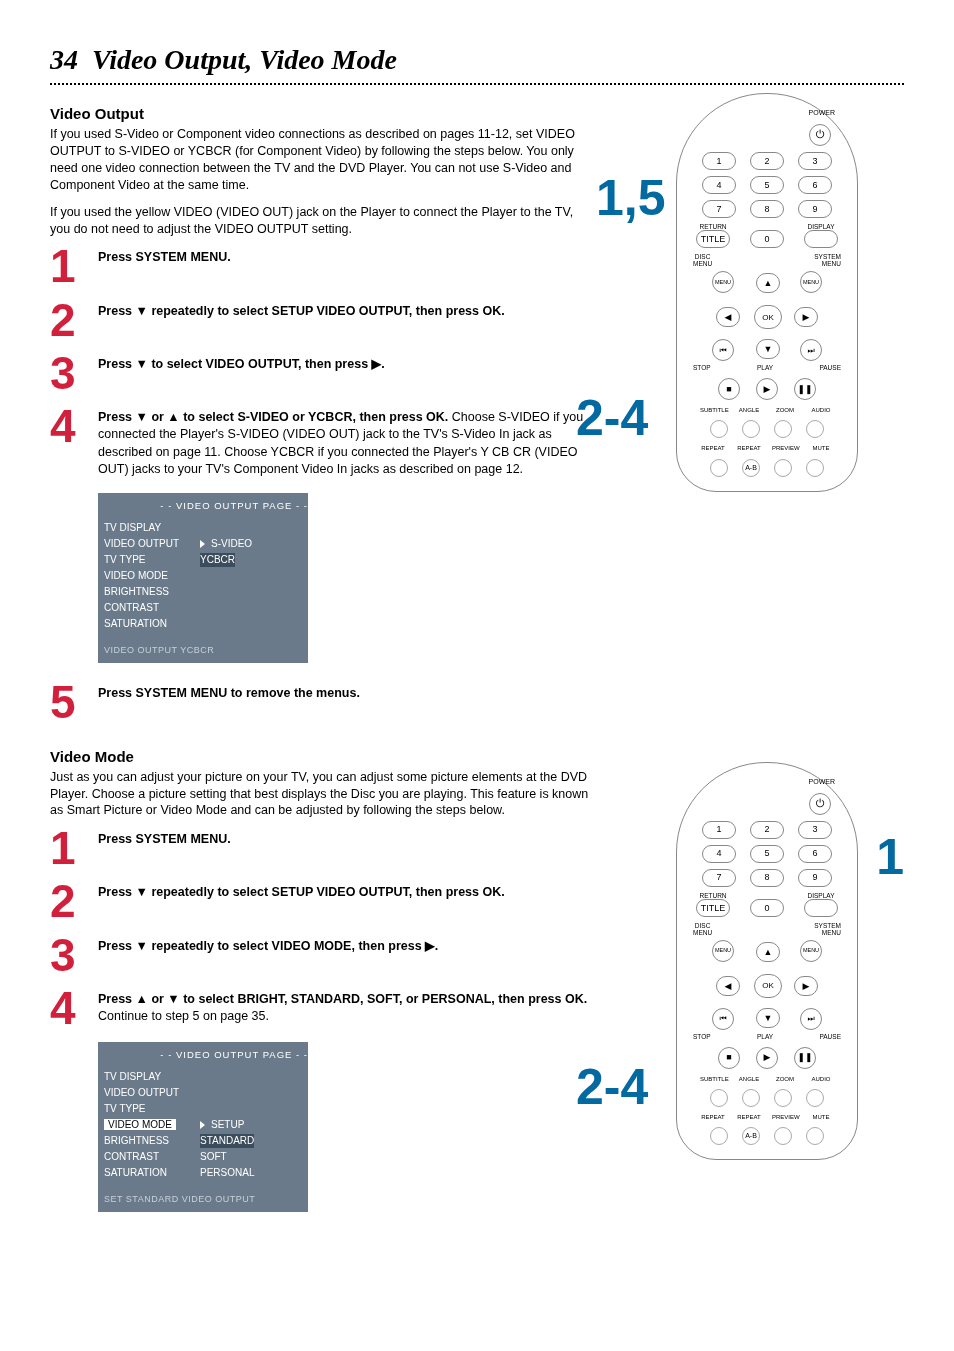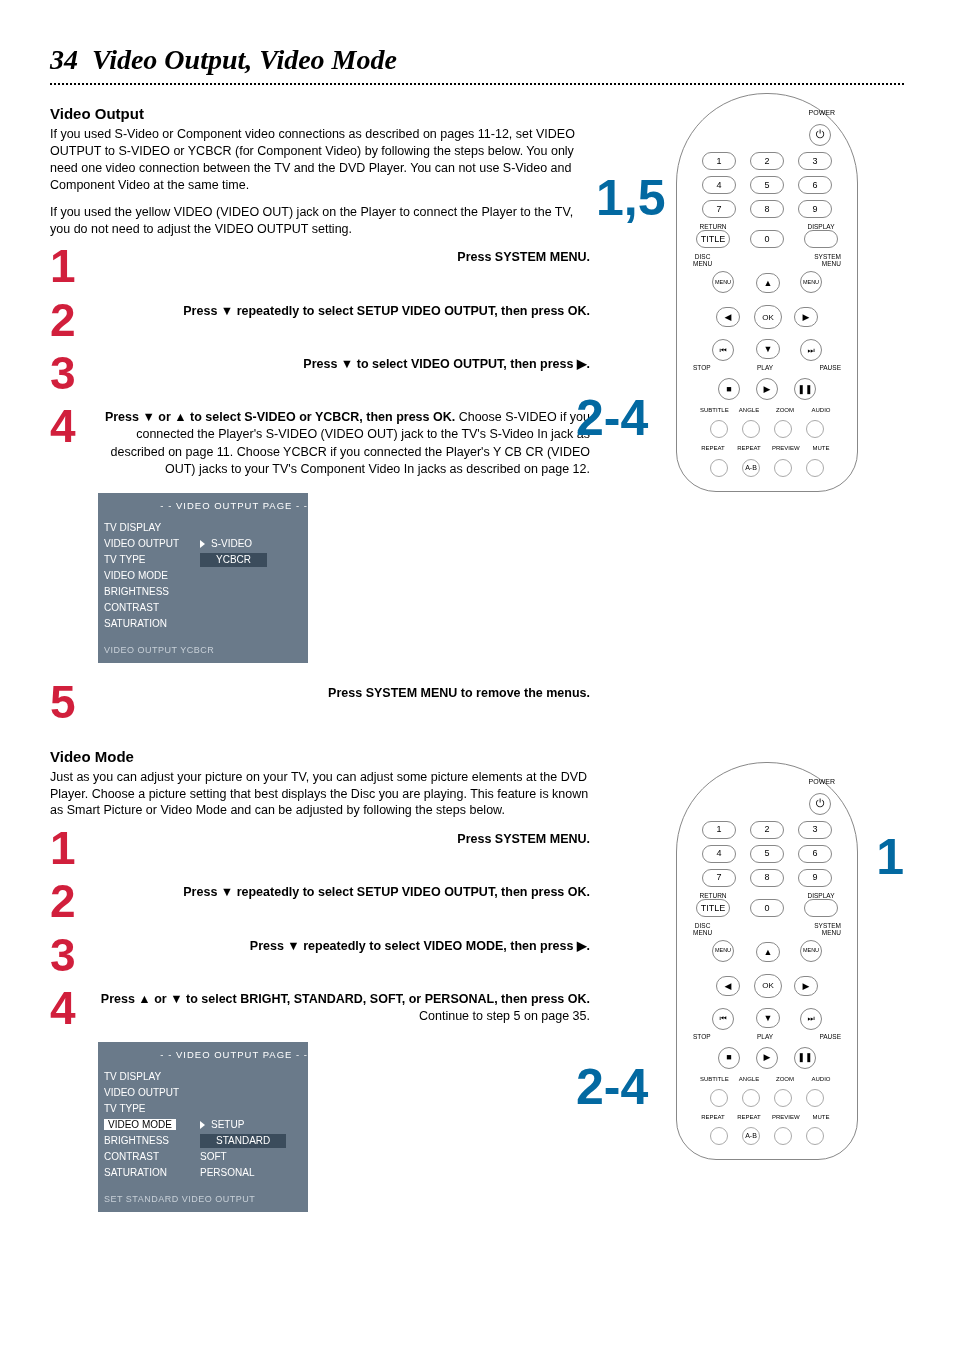--- a/index.html
+++ b/index.html
@@ -57,21 +57,20 @@
     color: #d11f3c;
     line-height: 0.85;
     width: 34px;
     flex-shrink: 0;
     font-family: Arial, sans-serif;
   }
   .step-text {
     font-size: 12.5px;
     flex: 1;
     padding-top: 2px;
-    text-align: right;
   }
   .step-text .bold {
     font-weight: bold;
   }
   .menu-box {
     width: 210px;
     background: #6a7a8a;
     color: #fff;
     font-family: Arial, sans-serif;
     font-size: 10px;
@@ -99,21 +98,21 @@
     gap: 4px;
   }
   .hl-white {
     background: #fff;
     color: #000;
     padding: 0 4px;
   }
   .hl-box {
     background: #3b4c5c;
     color: #fff;
-    padding: 0 16px;
+    padding: 0 0;
     display: inline-block;
   }
   .footer {
     font-size: 9px;
     color: #c8d0d8;
     padding: 12px 6px 0 6px;
     letter-spacing: 0.5px;
   }
   .tri {
     display:inline-block;

